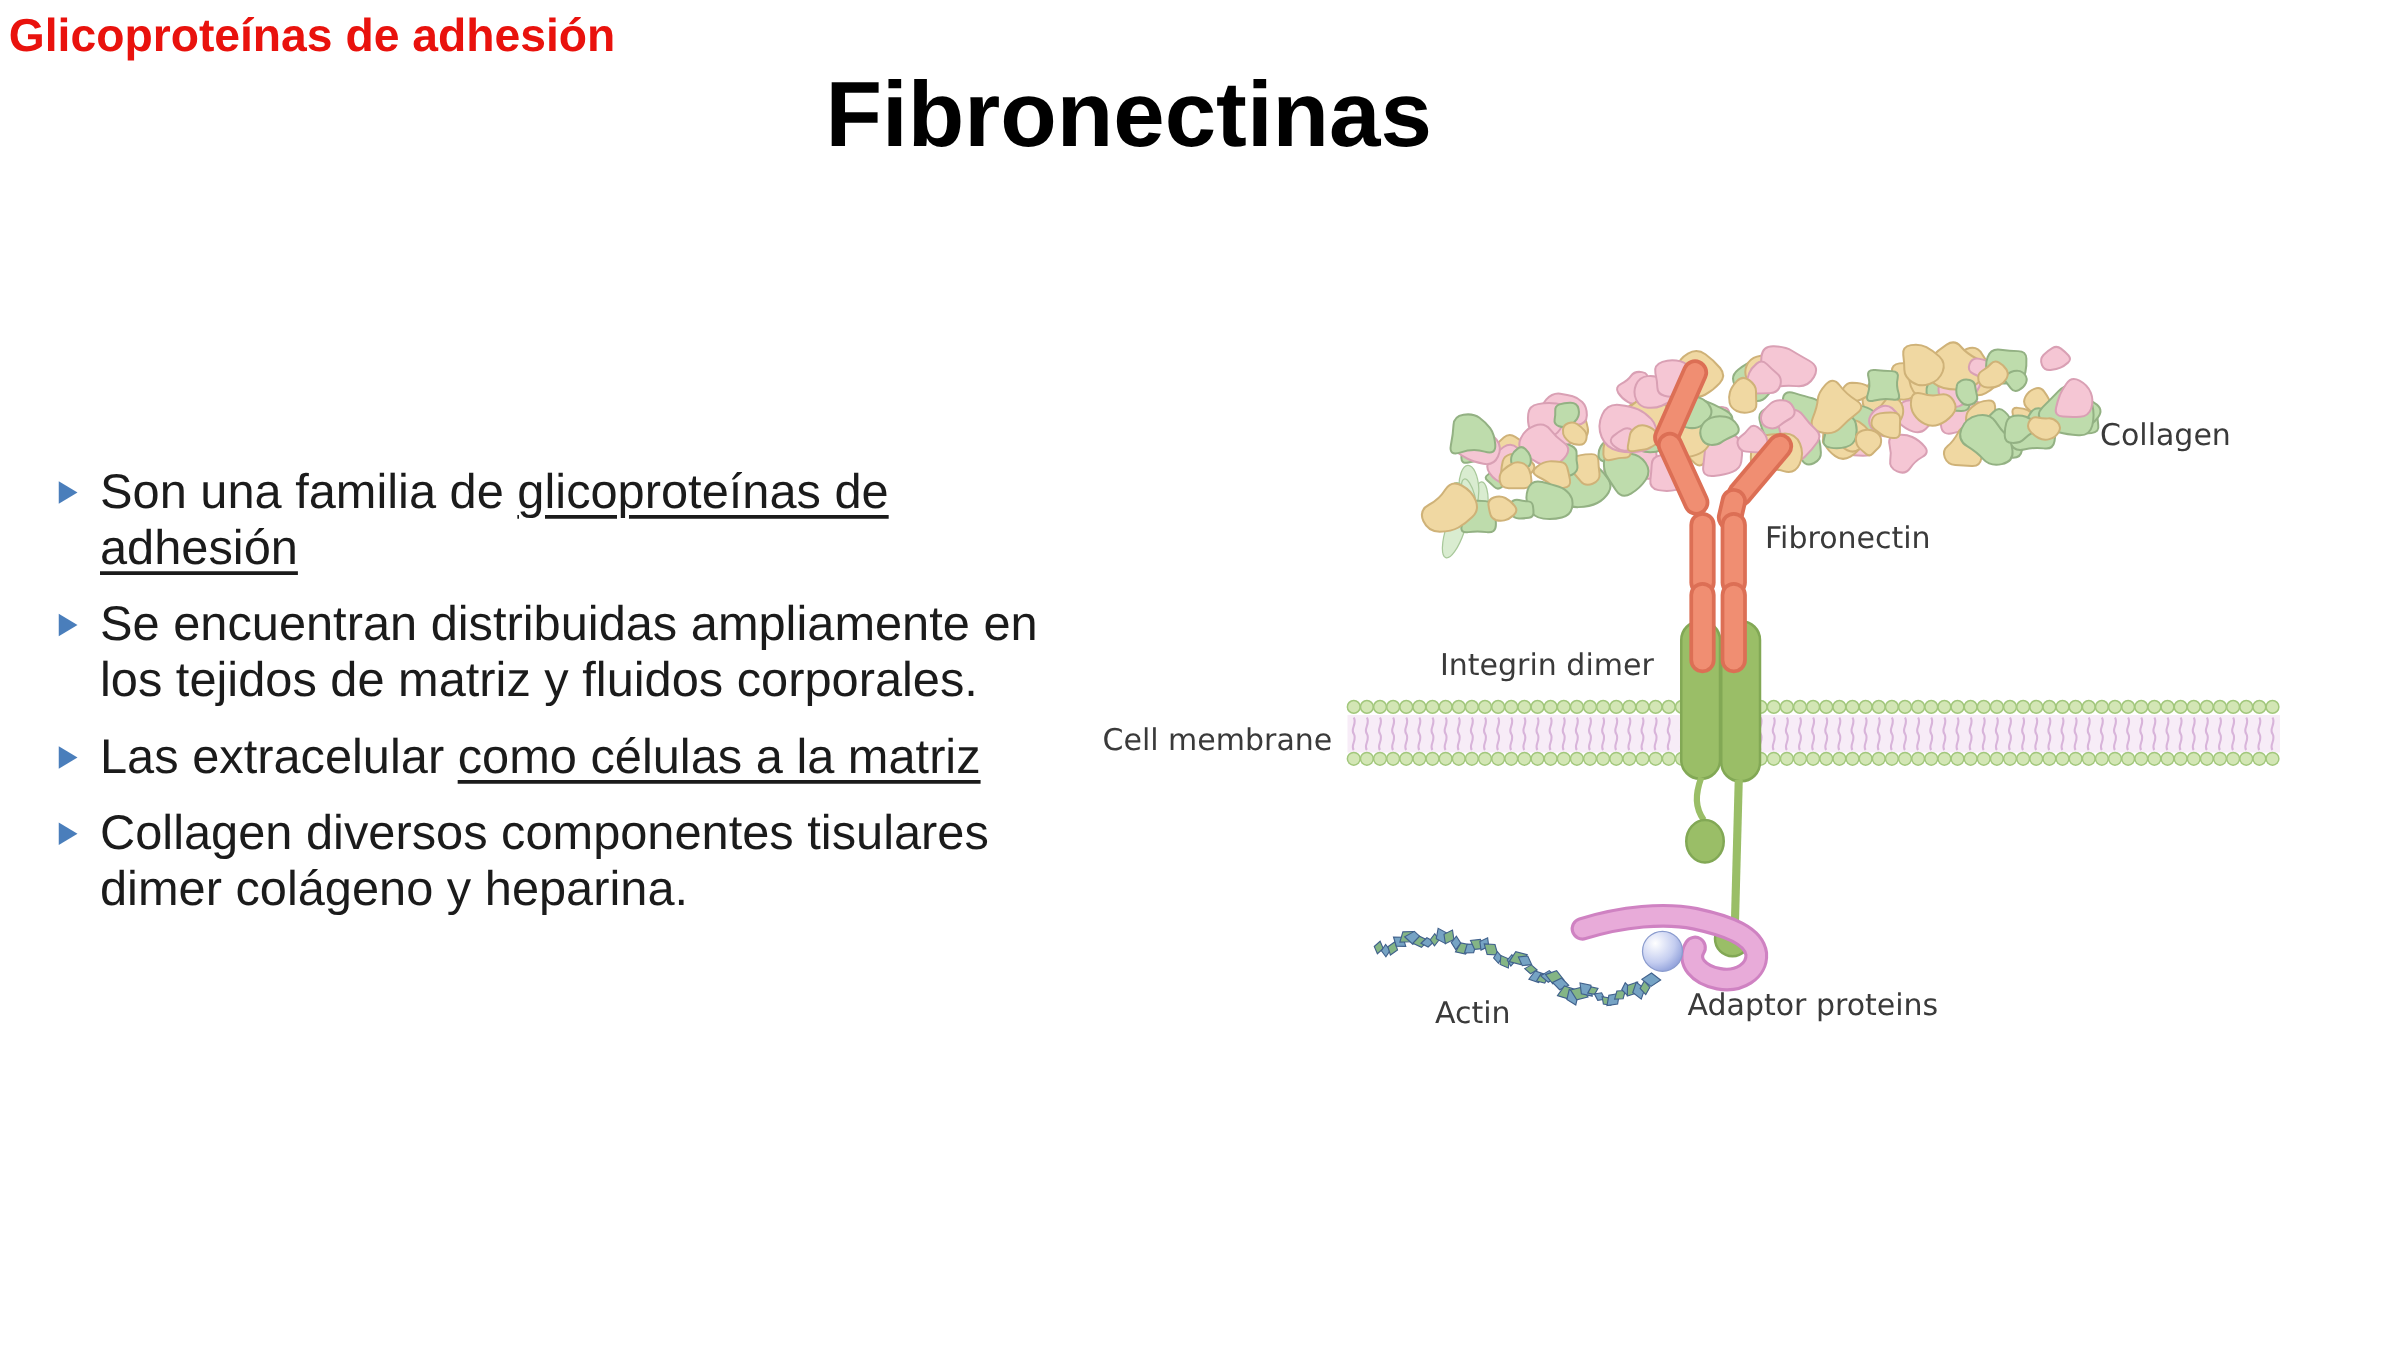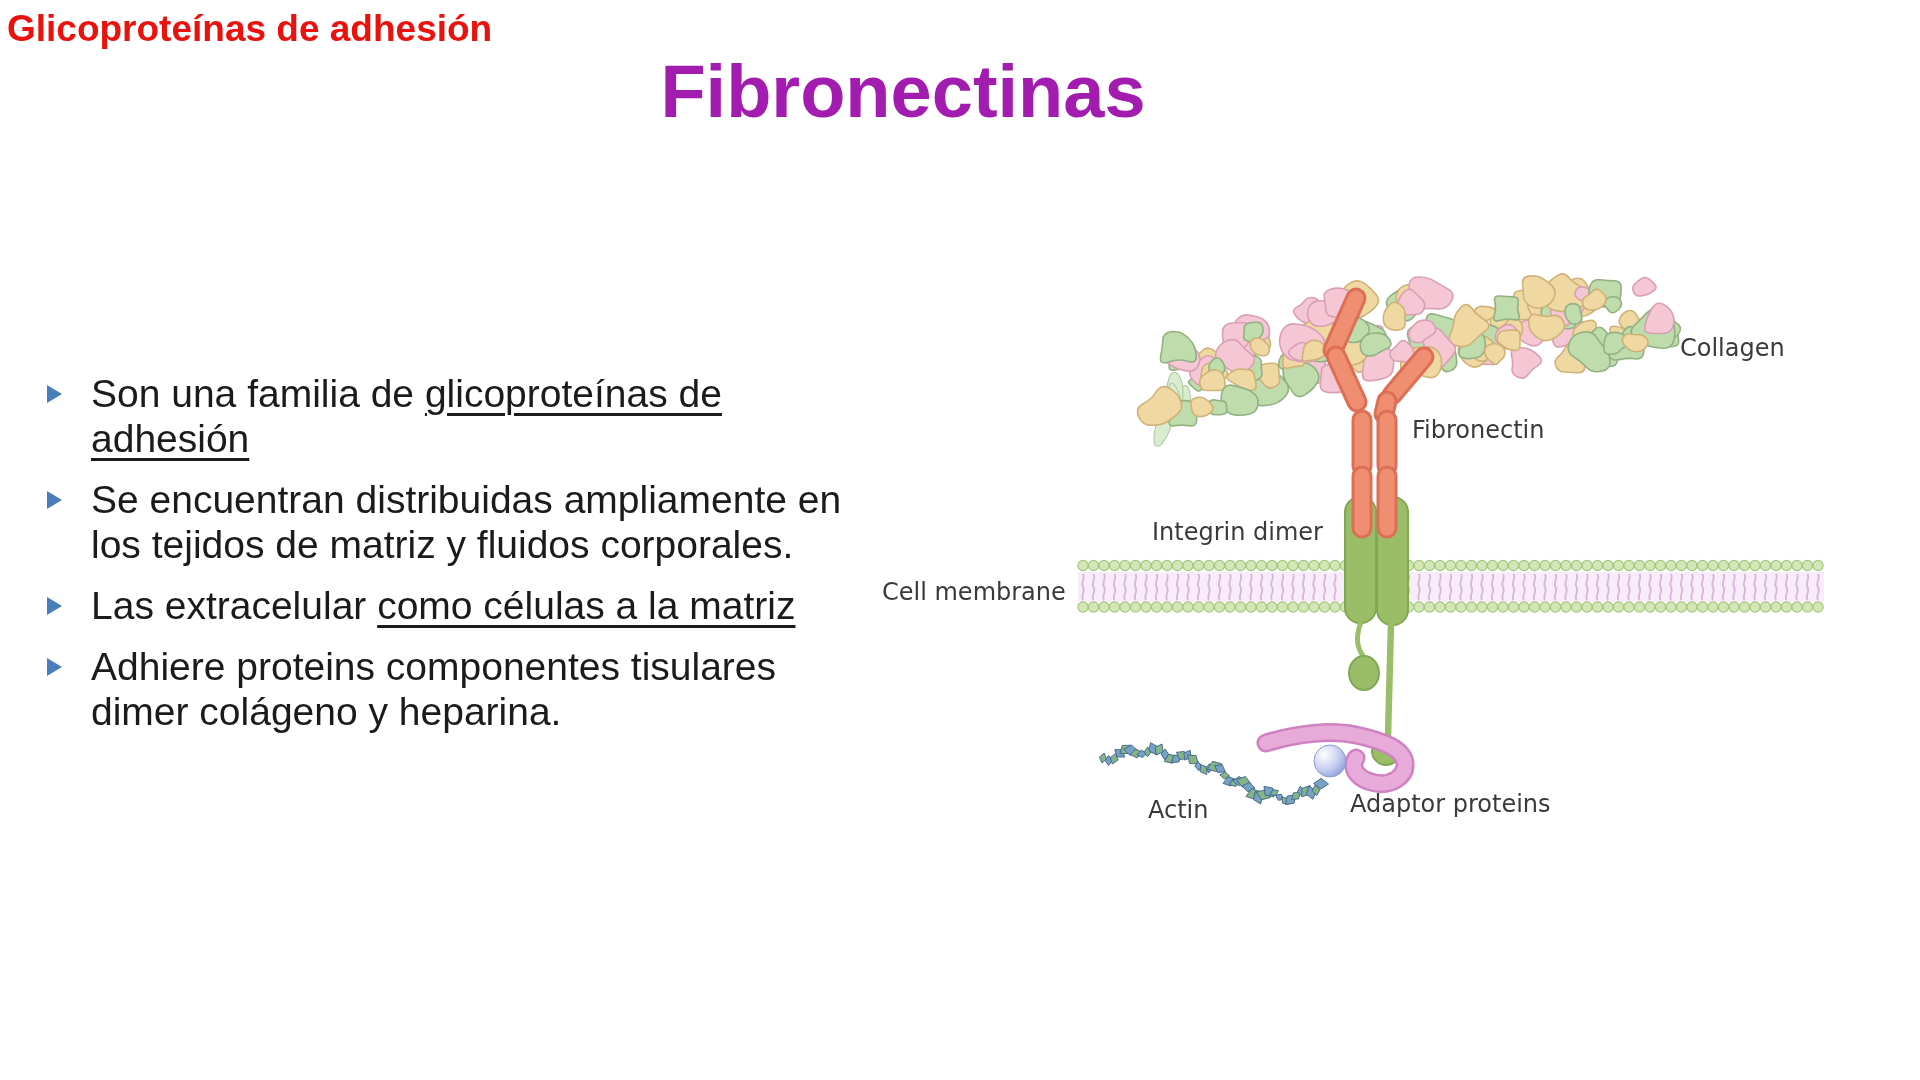--- a/index.html
+++ b/index.html
@@ -1,23 +1,23 @@
 <!DOCTYPE html>
 <html><head>
 <meta charset="utf-8">
 <style>
   html,body{margin:0;padding:0;background:#ffffff;}
   body{width:1920px;height:1080px;position:relative;overflow:hidden;
        font-family:"Liberation Sans",sans-serif;}
   .header{position:absolute;left:7px;top:8px;font-size:37px;font-weight:bold;
           letter-spacing:0;white-space:nowrap;}
   .title{position:absolute;left:903px;top:55px;transform:translateX(-50%);
-         font-size:74px;font-weight:bold;color:#a21caf;white-space:nowrap;line-height:1;}
+         font-size:74px;font-weight:bold;color:#000000;white-space:nowrap;line-height:1;}
   .bullets{position:absolute;left:47px;top:371px;}
-  .bullet-item{display:flex;align-items:flex-start;margin-bottom:16px;gap:11px;}
+  .bullet-item{display:flex;align-items:flex-start;margin-bottom:16px;}
   .bullet-marker{width:33px;flex:0 0 33px;padding-top:14px;}
   .tri{display:block;width:0;height:0;border-left:15px solid #4a7ebb;
        border-top:9px solid transparent;border-bottom:9px solid transparent;}
   .bullet-lines{color:#1b1b1b;font-size:39px;line-height:45px;}
   .bullet-line{white-space:nowrap;}
   .u{text-decoration:underline;text-decoration-thickness:3px;text-underline-offset:6px;
      text-decoration-color:#1b1b1b;}
   #diagram{position:absolute;left:1000px;top:230px;width:920px;height:620px;overflow:visible;}
   .lbl{font-family:"DejaVu Sans",sans-serif;font-size:24px;fill:#3a3a3a;}
 </style>
@@ -51,21 +51,21 @@
       </div>
       <div class="bullet-lines">
         <div class="bullet-line"><span>Las extracelular </span><span class="u">como células a la matriz</span></div>
       </div>
     </div>
     <div class="bullet-item">
       <div class="bullet-marker">
         <span class="tri" style="border-left-color: rgb(74, 126, 187);"></span>
       </div>
       <div class="bullet-lines">
-        <div class="bullet-line"><span>Adhiere proteins componentes tisulares</span></div>
+        <div class="bullet-line"><span>Collagen diversos componentes tisulares</span></div>
         <div class="bullet-line"><span>dimer colágeno y heparina.</span></div>
       </div>
     </div>
   </div>
 
 <svg id="diagram" viewBox="1000 230 920 620" xmlns="http://www.w3.org/2000/svg">
   <defs>
     <radialGradient id="gSph" cx="32%" cy="30%" r="75%">
       <stop offset="0%" stop-color="#ffffff"></stop>
       <stop offset="65%" stop-color="#c4cdf0"></stop>

